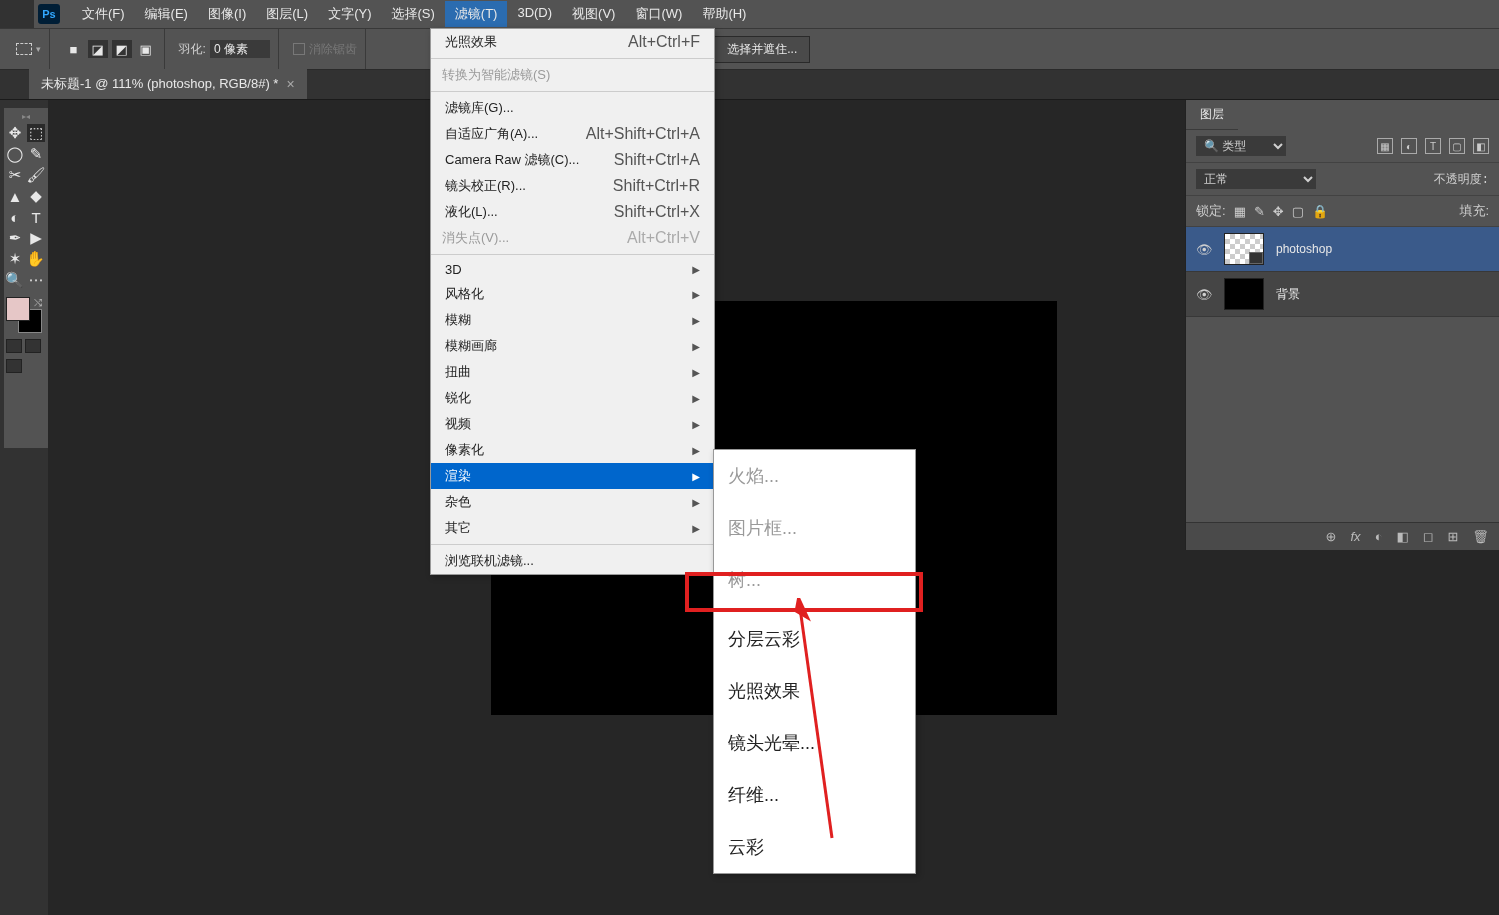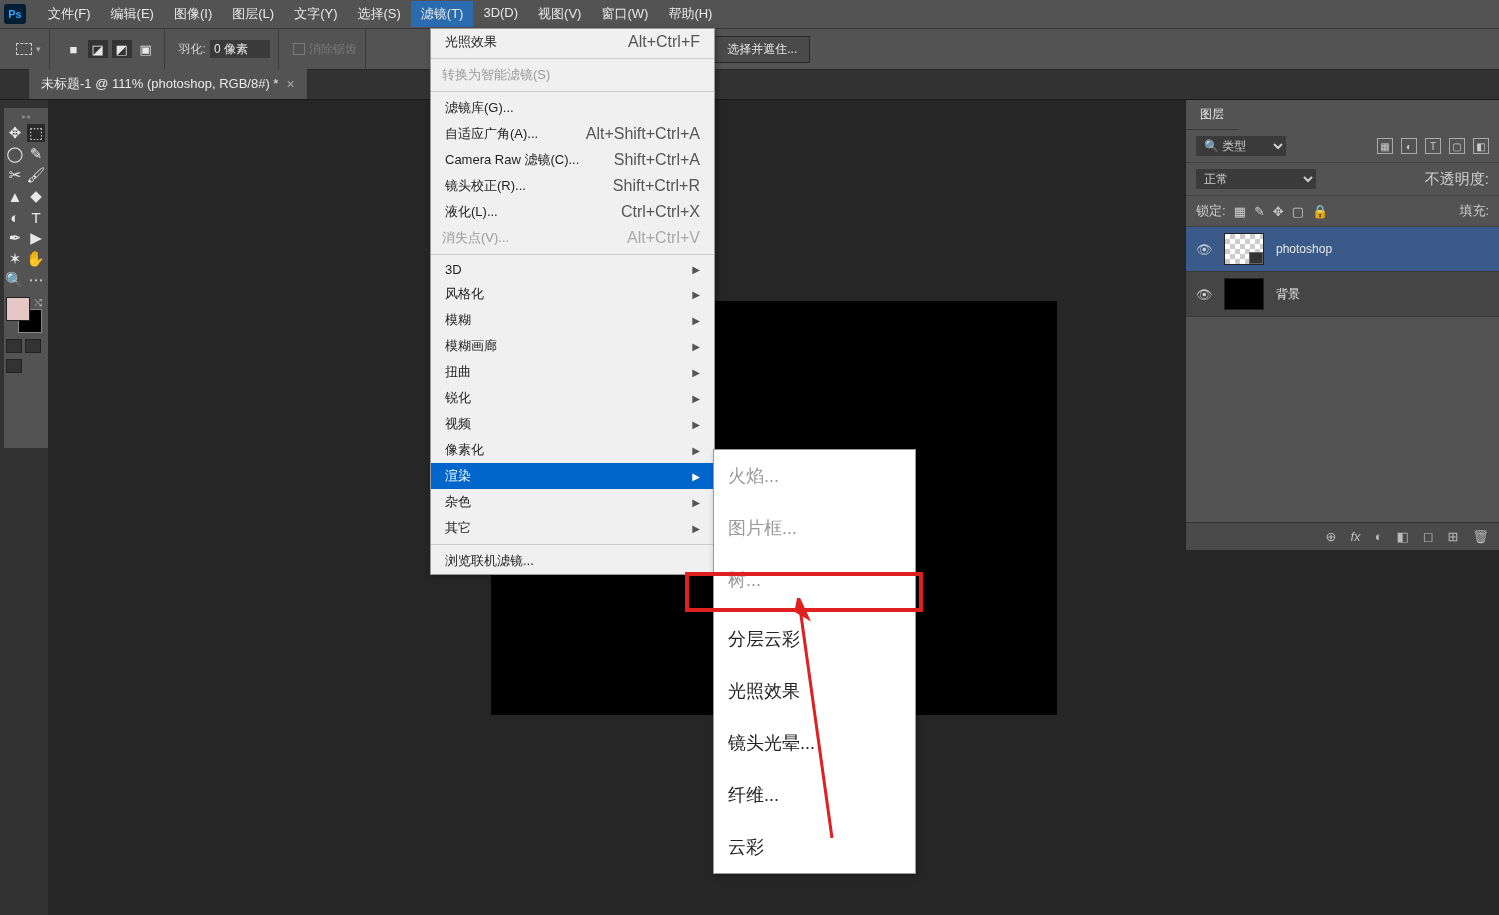--- a/index.html
+++ b/index.html
@@ -1,17 +1,17 @@
 <!DOCTYPE html>
 <html><head>
 <meta charset="utf-8">
 <style>
 * { margin:0; padding:0; box-sizing:border-box; font-family:"Microsoft YaHei",Arial,sans-serif; font-size:13px; user-select:none;}
 body { background:#323232; width:1499px; height:915px; overflow:hidden; position:relative; color:#d0d0d0;}
-.menubar { height:28px; background:#535353; display:flex; align-items:center; padding:0 4px; position:relative; z-index:10;}
+.menubar { height:28px; background:#535353; display:flex; align-items:center; padding:0 4px; position:relative; z-index:10;margin-left:34px;}
 .ps-logo { width:22px; height:20px; background:#001e36; color:#31a8ff; font-weight:bold; font-size:11px; display:flex; align-items:center; justify-content:center; border-radius:3px; margin-right:12px;}
 .menu-item { padding:4px 10px; color:#e8e8e8; cursor:default;}
 .menu-item.active { background:#2b6cb0;}
 .optbar { height:42px; background:#535353; border-top:1px solid #383838; border-bottom:1px solid #2a2a2a; display:flex; align-items:center; padding:0 8px; gap:6px;}
 .opt-group { display:flex; align-items:center; gap:4px; padding:0 8px; border-right:1px solid #3a3a3a; height:100%;}
 .opt-icon { width:20px; height:18px; display:flex; align-items:center; justify-content:center; color:#e8e8e8;}
 .opt-icon.dark { background:#333;}
 .opt-text { color:#d0d0d0; font-size:12px;}
 .opt-text.dim { color:#787878;}
 .opt-input { background:#3a3a3a; border:none; color:#e8e8e8; padding:2px 4px; width:60px; font-size:12px;}
@@ -189,21 +189,21 @@
     <div class="filter-icons">
       <span class="filter-ic">▦</span>
       <span class="filter-ic">◐</span>
       <span class="filter-ic">T</span>
       <span class="filter-ic">▢</span>
       <span class="filter-ic">◧</span>
     </div>
   </div>
   <div class="panel-row">
     <select class="panel-select widest"><option>正常</option></select>
-    <span style="margin-left:auto;font-size:15px;">不透明度:</span>
+    <span style="margin-left:auto;font-size:12px;font-family:Liberation Mono, monospace;">不透明度:</span>
   </div>
   <div class="lock-row">
     <span>锁定:</span>
     <span>▦</span>
     <span>✎</span>
     <span>✥</span>
     <span>▢</span>
     <span>🔒</span>
     <span style="margin-left:auto;">填充:</span>
   </div>
@@ -252,21 +252,21 @@
     <div class="dm-item">
       <span>Camera Raw 滤镜(C)...</span>
       <span class="shortcut">Shift+Ctrl+A</span>
     </div>
     <div class="dm-item">
       <span>镜头校正(R)...</span>
       <span class="shortcut">Shift+Ctrl+R</span>
     </div>
     <div class="dm-item">
       <span>液化(L)...</span>
-      <span class="shortcut">Ctrl+Ctrl+X</span>
+      <span class="shortcut">Shift+Ctrl+X</span>
     </div>
     <div class="dm-item disabled">
       <span>消失点(V)...</span>
       <span class="shortcut">Alt+Ctrl+V</span>
     </div>
     <div class="dm-sep"></div>
     <div class="dm-item">
       <span>3D</span>
       <span class="arrow">▶</span>
     </div>

